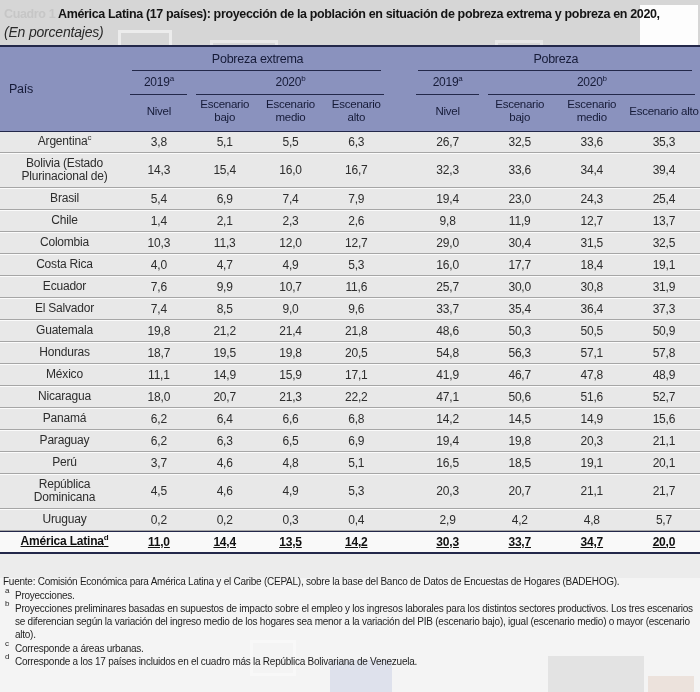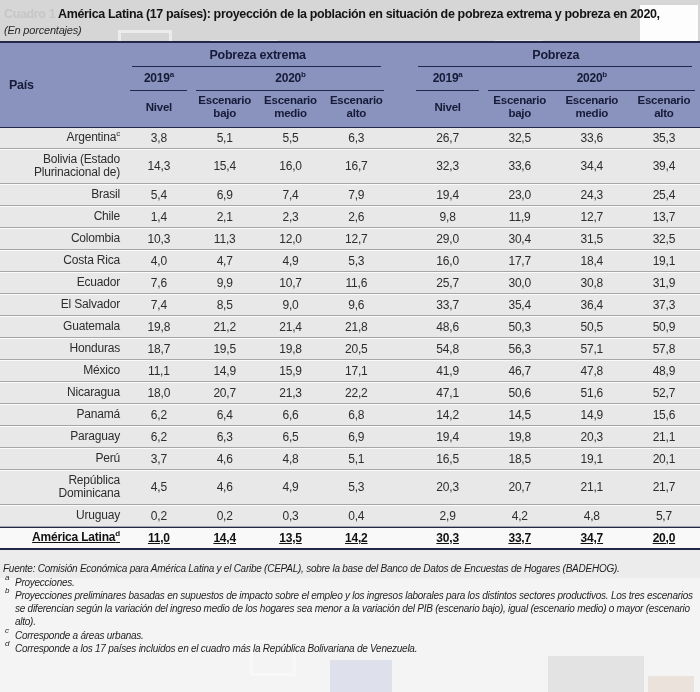--- a/index.html
+++ b/index.html
@@ -24,54 +24,54 @@
   .d8{left:250px;top:640px;width:40px;height:30px;border:3px solid #fff;opacity:.35;}
   .bg-bottom{position:absolute;left:0;top:578px;width:700px;height:114px;background:#f4f4f4;}
 
   .content{position:relative;}
   .title-block{padding:5px 6px 0 4px;}
   .title{
     font-size:12.5px;font-weight:bold;color:#141414;
     letter-spacing:-.35px;line-height:1.45;white-space:nowrap;
   }
   .faded{color:#c6c6c6;}
-  .subtitle{font-style:italic;font-size:11px;letter-spacing:-.2px;color:#2a2a2a;margin-top:1px;}
+  .subtitle{font-style:italic;font-size:14px;letter-spacing:-.2px;color:#2a2a2a;margin-top:1px;}
 
   table{
     width:100%;border-collapse:separate;border-spacing:0;
     table-layout:fixed;margin-top:5px;
     border-top:2.5px solid #23284a;
   }
   thead th{
-    background:#8a92be;color:#161b38;font-weight:bold;
+    background:#8a92be;color:#161b38;font-weight:normal;
     position:relative;vertical-align:middle;letter-spacing:-.25px;
     padding:0;
   }
   .th-pais{text-align:left;padding-left:9px;font-size:12.5px;margin-top:24px;}
   .th-group{font-size:12.5px;padding:5px 0 5px;}
   .th-group::after{content:"";position:absolute;left:6px;right:8px;bottom:0;height:1.5px;background:#23284a;}
   .th-year{font-size:12px;padding:4px 0 6px;}
   .th-year::after{content:"";position:absolute;left:4px;right:5px;bottom:0;height:1.5px;background:#23284a;}
   .th-sub{font-size:11.5px;line-height:1.12;padding:3px 1px 7px;}
   sup{font-size:8px;line-height:0;}
 
   tbody td{
     background:#e8e8e8;font-size:12px;color:#2d2d2d;
     border-bottom:1px solid #a6a6a6;border-top:1px solid #fbfbfb;
     padding:3px 2px;letter-spacing:-.2px;vertical-align:middle;
   }
   tbody tr:first-child td{border-top:1.5px solid #23284a;}
-  td.country{text-align:right;padding-left:9px;padding-right:6px;line-height:1.12;}
+  td.country{text-align:center;padding-left:9px;padding-right:6px;line-height:1.12;}
   td.num{text-align:center;}
   tr.total td{
     background:#f9f9f9;font-weight:bold;color:#111;
     border-top:1.5px solid #23284a;border-bottom:2px solid #23284a;text-decoration:underline;
   }
 
-  .footnotes{padding:12px 4px 0 3px;font-size:10px;letter-spacing:-.25px;color:#1f1f1f;line-height:1.32;font-style:italic;}
+  .footnotes{padding:21px 4px 0 3px;font-size:10px;letter-spacing:-.25px;color:#1f1f1f;line-height:1.32;}
   .fuente{margin-bottom:1px;}
   .fn{position:relative;padding-left:12px;}
   .fn sup{position:absolute;left:2px;top:2px;font-size:8px;}
 </style>
 </head>
 <body>
 
 <div class="bg-band"></div>
 <div class="bg-bottom"></div>
 <div class="decor d1"></div>

